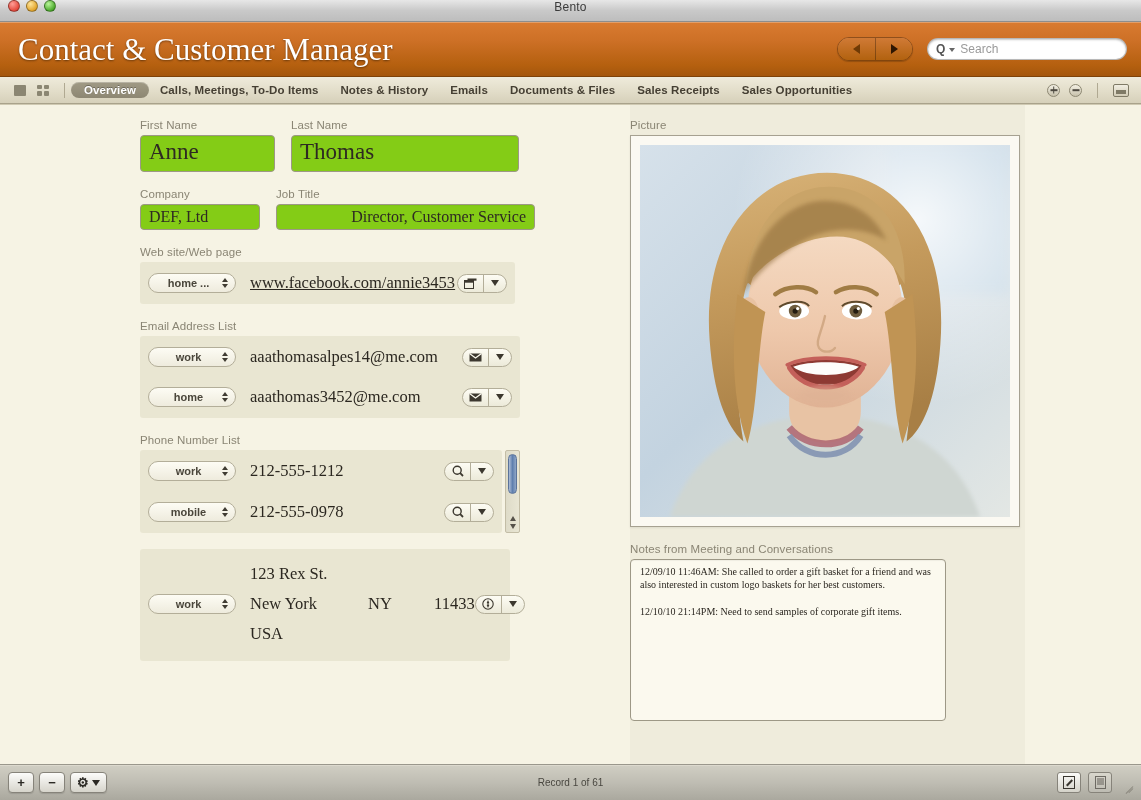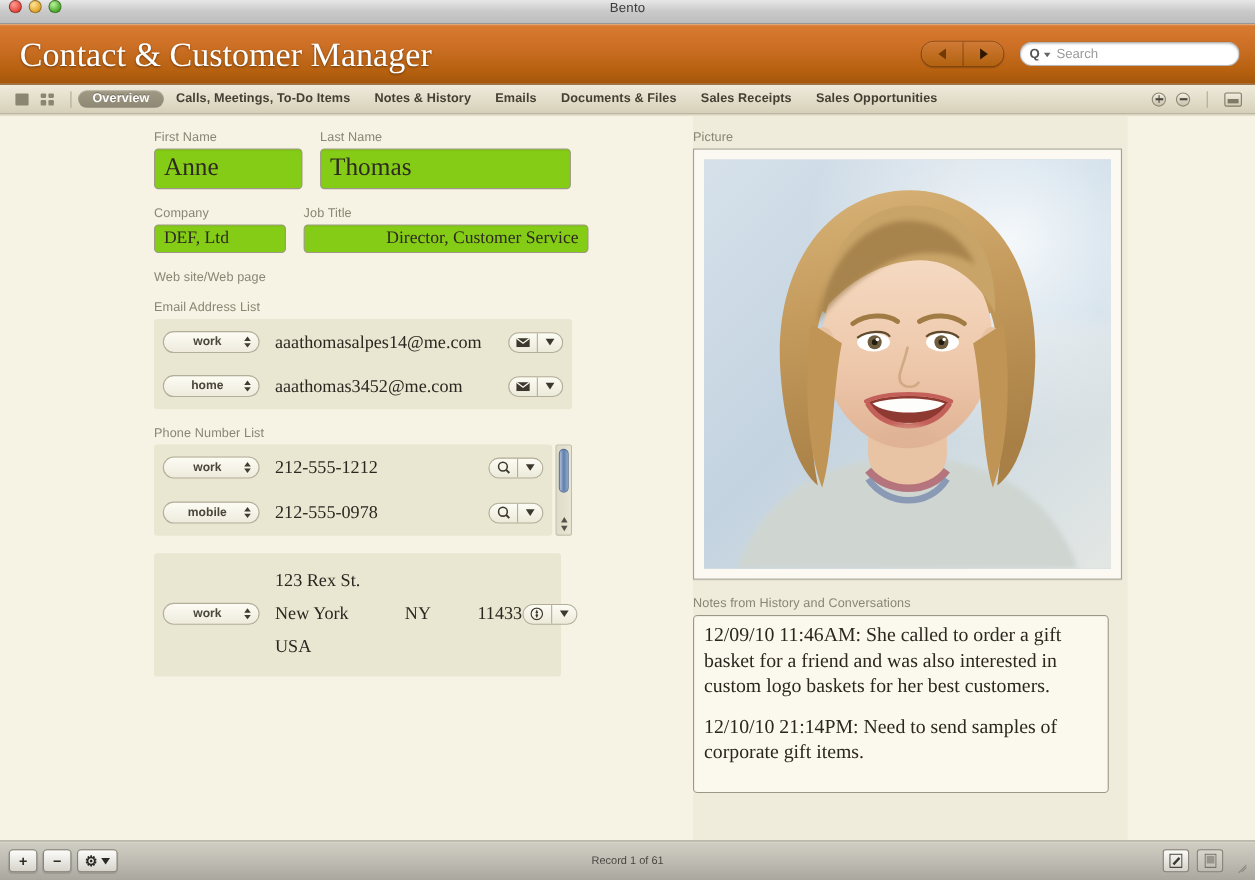--- a/index.html
+++ b/index.html
@@ -248,25 +248,25 @@
     padding: 9px;
     box-shadow: 0 1px 2px rgba(0,0,0,.08);
   }
   .pic {
     width: 100%; height: 100%;
     background: #c8d4de;
     position: relative; overflow: hidden;
   }
 
   .notes-box {
-    width: 378px; height: 162px;
+    width: 316px; height: 162px;
     background: #fbf9ee; border: 1px solid #9d9886; border-radius: 4px;
     padding: 6px 9px;
     font-family: "Liberation Serif", serif;
-    font-size: 18px; line-height: 1.28; color: #2b2720;
+    font-size: 10px; line-height: 1.28; color: #2b2720;
     overflow: hidden;
     box-shadow: inset 0 1px 1px rgba(0,0,0,.05);
   }
   .notes-box p + p { margin-top: 14px; }
 
   
   .right-bg {
     position: absolute; left: 630px; top: 0; width: 395px; bottom: 0;
     background: #efecdc;
   }
@@ -388,20 +388,45 @@
           <div class="field-box fld-sm w-comp">DEF, Ltd</div>
         </div>
         <div>
           <div class="lbl">Job Title</div>
           <div class="field-box fld-sm w-job">Director, Customer Service</div>
         </div>
       </div>
 
       <div class="grp">
         <div class="lbl">Web site/Web page</div>
+        <div class="list-panel web">
+          <div class="row">
+            <div class="pill">
+              <span class="t">home ...</span>
+              <span class="stepper">
+                  <i class="up"></i>
+                  <i class="dn"></i>
+                </span>
+            </div>
+            <div class="val link">www.facebook.com/annie3453</div>
+            <div class="actions">
+              <div class="act-main">
+                <svg width="13" height="11" viewBox="0 0 13 11">
+                  <rect x="0.5" y="2.5" width="9" height="8" fill="none" stroke="#3c382f"></rect>
+                  <rect x="0.5" y="2.5" width="9" height="2.2" fill="#3c382f"></rect>
+                  <rect x="3.5" y="0.5" width="9" height="2.2" fill="#3c382f"></rect>
+                </svg>
+              </div>
+              <div class="act-sep"></div>
+              <div class="act-caret">
+                <span class="caret-dn"></span>
+              </div>
+            </div>
+          </div>
+        </div>
       </div>
 
       <div class="grp">
         <div class="lbl">Email Address List</div>
         <div class="list-panel email">
           <div class="row">
             <div class="pill">
               <span class="t">work</span>
               <span class="stepper">
                   <i class="up"></i>
@@ -620,21 +645,21 @@
 
             <ellipse cx="186" cy="252" rx="26" ry="10" fill="#deb295" opacity="0.5" filter="url(#soft)"></ellipse>
 
             <path d="M150 284 C 168 306, 206 306, 222 284" stroke="#b06a74" stroke-width="7" fill="none" opacity="0.9"></path>
             <path d="M150 292 C 168 318, 206 318, 222 292" stroke="#7e8fb0" stroke-width="6" fill="none" opacity="0.85"></path>
           </svg>
         </div>
       </div>
 
       <div class="grp">
-        <div class="lbl">Notes from History and Conversations</div>
+        <div class="lbl">Notes from Meeting and Conversations</div>
         <div class="notes-box">
           <p>12/09/10 11:46AM: She called to order a gift basket for a friend and was also interested in custom logo baskets for her best customers.</p>
           <p>12/10/10 21:14PM:  Need to send samples of corporate gift items.</p>
         </div>
       </div>
     </div>
 
   </div>
 
   <div class="bottombar">

